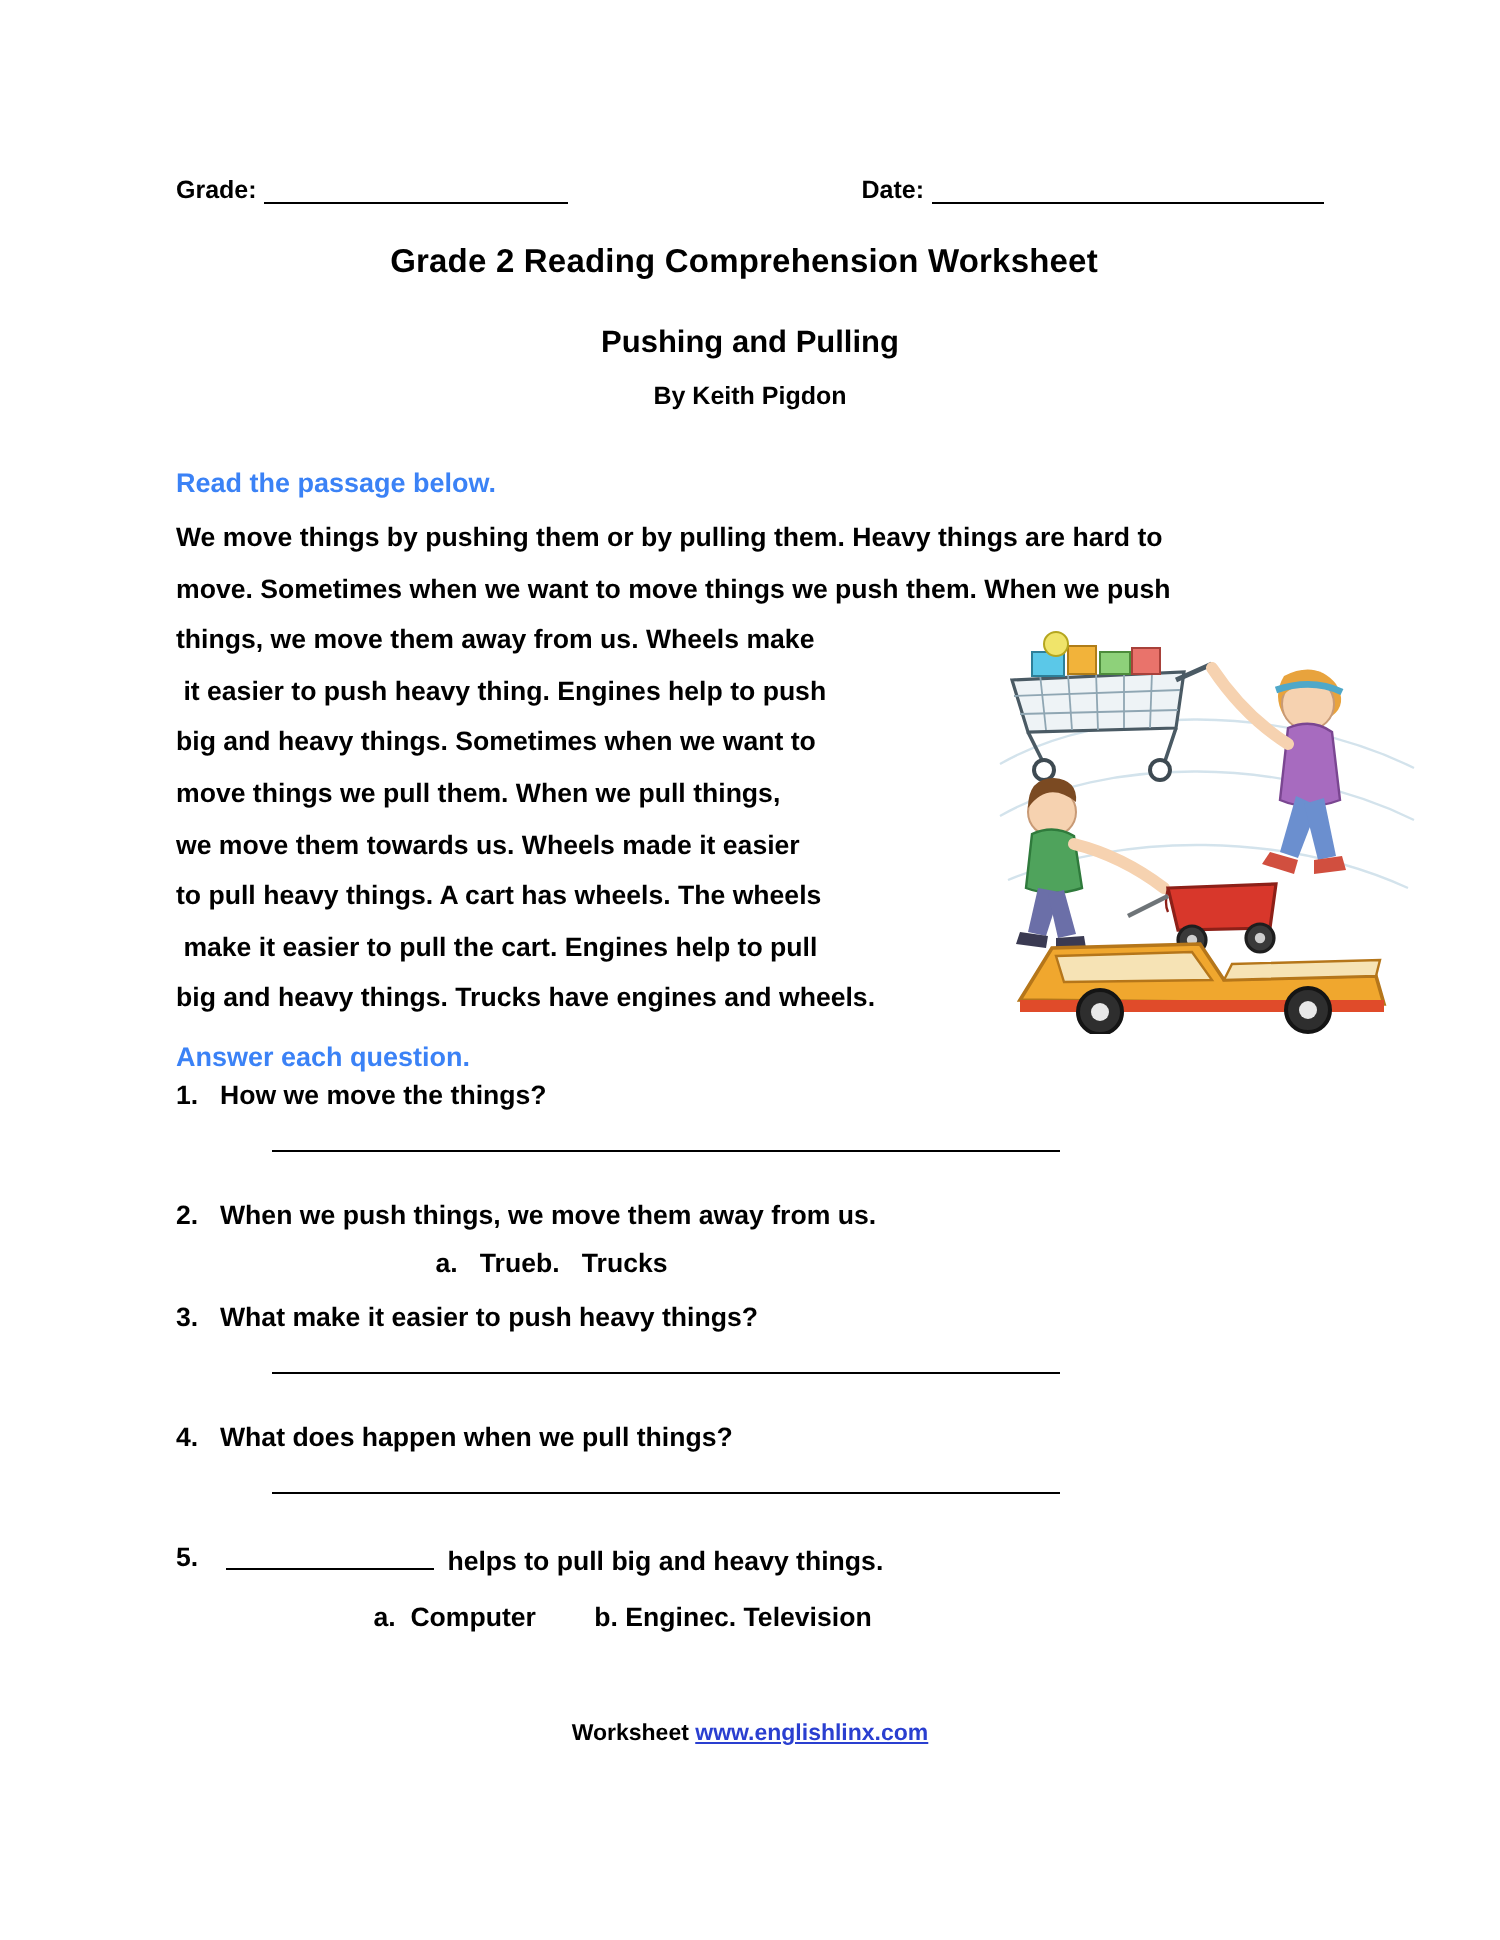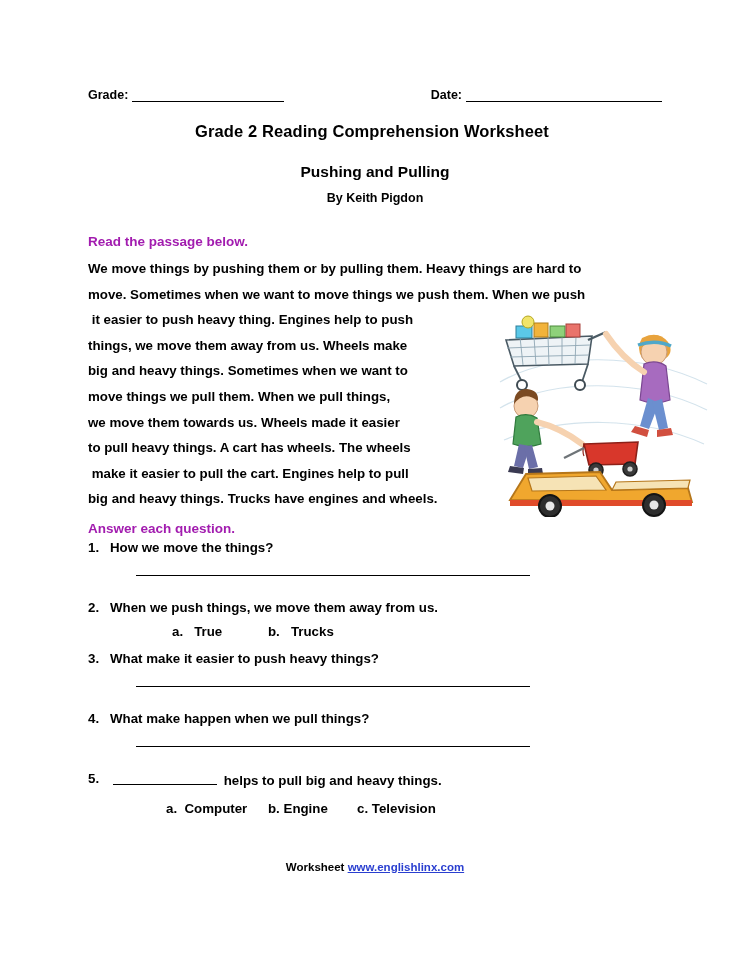--- a/index.html
+++ b/index.html
@@ -75,21 +75,21 @@
     text-align: center;
     font-size: 12.5px;
     font-weight: bold;
   }
 
   
   .section-heading {
     position: absolute;
     font-size: 13.5px;
     font-weight: bold;
-    color: #a21caf;
+    color: #3b82f6;
   }
   #read-heading { left: 88px; top: 234px; }
   #answer-heading { left: 88px; top: 521px; }
 
   
   .passage {
     position: absolute;
     left: 88px;
     top: 256px;
     width: 575px;
@@ -133,21 +133,21 @@
     height: 1px;
     margin: 19px 0 0 48px;
     width: 394px;
   }
   .choices {
     margin: 9px 0 0 84px;
     display: flex;
     font-size: 13.3px;
     font-weight: bold;
   }
-  .choices .choice { white-space: pre; }
+  .choices .choice { white-space: pre; text-align: right; }
   .gap-24 { height: 24px; }
   .gap-12 { height: 12px; }
   .blank-inline {
     display: inline-block;
     border-bottom: 1.4px solid #000;
     width: 104px;
     height: 13px;
     vertical-align: baseline;
     margin: 0 3px;
   }
@@ -185,22 +185,22 @@
 
   <div class="title">Grade 2 Reading Comprehension Worksheet</div>
   <div class="subtitle">Pushing and Pulling</div>
   <div class="byline">By Keith Pigdon</div>
 
   <div class="section-heading" id="read-heading">Read the passage below.</div>
 
   <div class="passage">
     <span class="ln">We move things by pushing them or by pulling them. Heavy things are hard to</span>
     <span class="ln">move. Sometimes when we want to move things we push them. When we push</span>
+    <span class="ln">things, we move them away from us. Wheels make</span>
     <span class="ln"> it easier to push heavy thing. Engines help to push</span>
-    <span class="ln">things, we move them away from us. Wheels make</span>
     <span class="ln">big and heavy things. Sometimes when we want to</span>
     <span class="ln">move things we pull them. When we pull things,</span>
     <span class="ln">we move them towards us. Wheels made it easier</span>
     <span class="ln">to pull heavy things. A cart has wheels. The wheels</span>
     <span class="ln"> make it easier to pull the cart. Engines help to pull</span>
     <span class="ln">big and heavy things. Trucks have engines and wheels.</span>
   </div>
 
   <div class="illustration">
     <svg width="225" height="205" viewBox="0 0 225 205" xmlns="http://www.w3.org/2000/svg">
@@ -310,21 +310,21 @@
     <div class="q">
       <span class="num">3.</span>
       <span class="qtext">What make it easier to push heavy things?</span>
     </div>
     <div class="answer-line"></div>
 
     <div class="gap-24"></div>
 
     <div class="q">
       <span class="num">4.</span>
-      <span class="qtext">What make happen when we pull things?</span>
+      <span class="qtext">What does happen when we pull things?</span>
     </div>
     <div class="answer-line"></div>
 
     <div class="gap-24"></div>
 
     <div class="q">
       <span class="num">5.</span>
       <span class="qtext"><span class="blank-inline"></span><span> helps to pull big and heavy things.</span></span>
     </div>
     <div class="choices" style="margin-top:13px;margin-left:78px">

